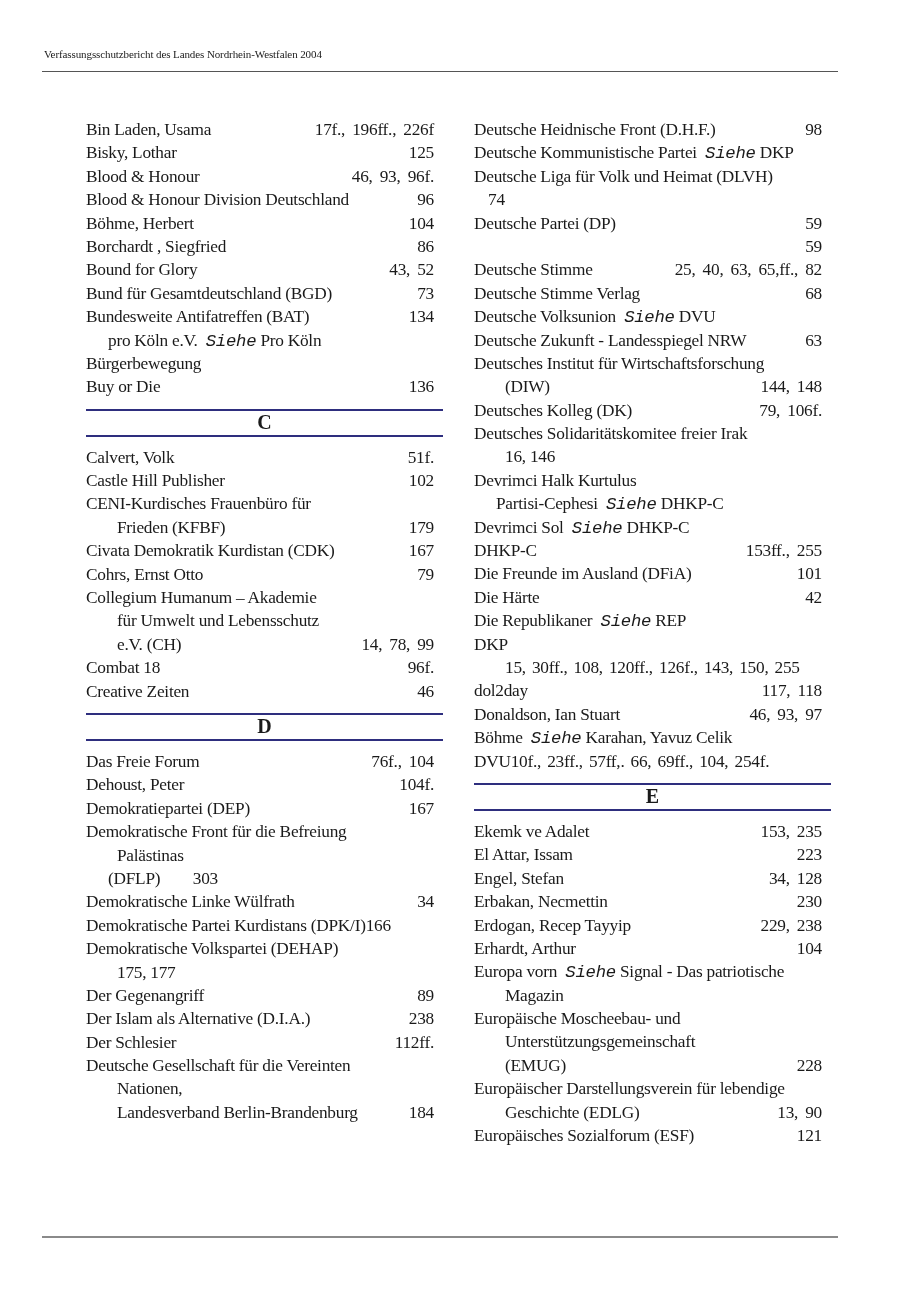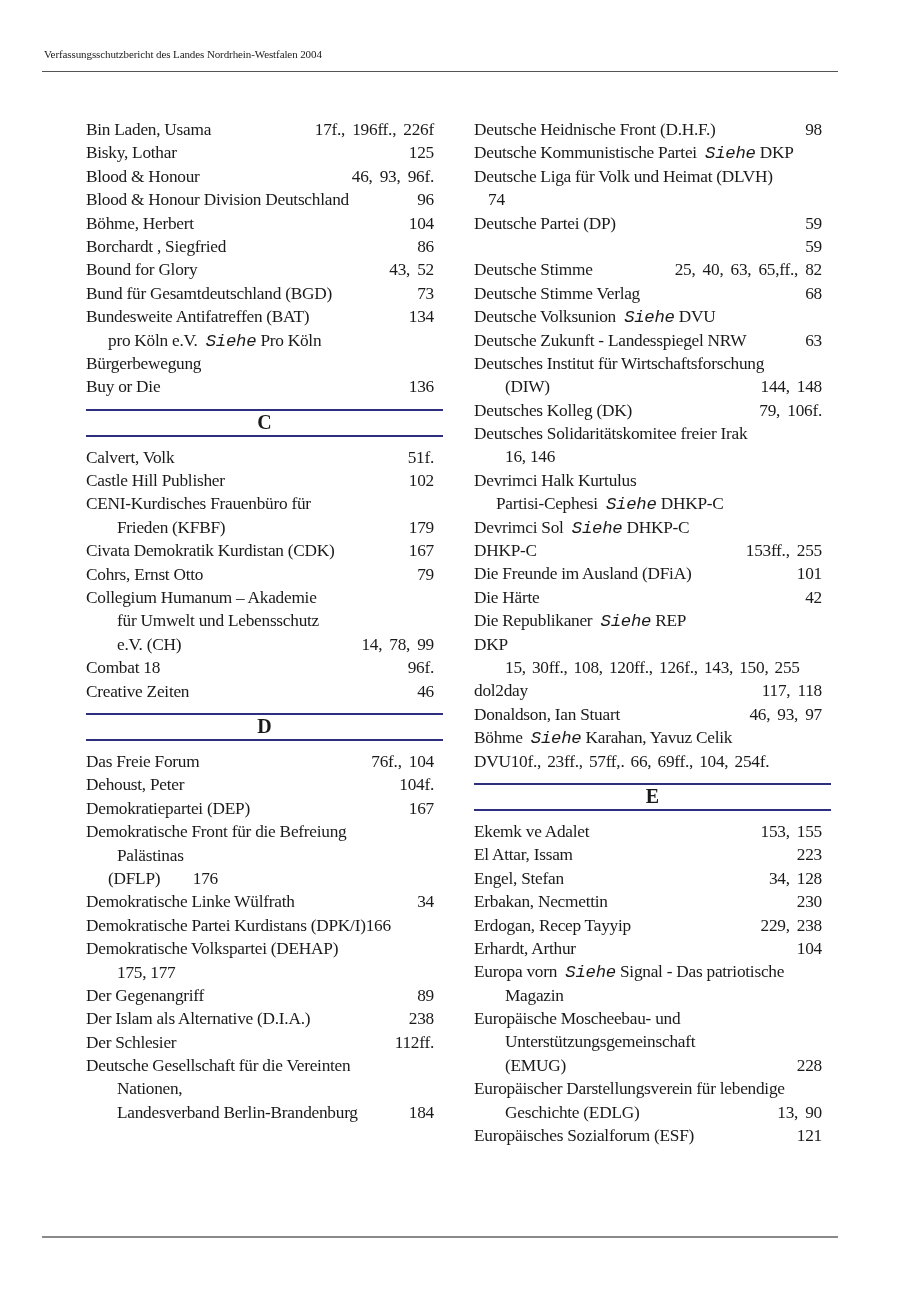--- a/index.html
+++ b/index.html
@@ -146,21 +146,21 @@
       <span class="term">Demokratiepartei (DEP)</span>
       <span class="pages">167</span>
     </div>
   <div class="entry">
       <span class="term">Demokratische Front für die Befreiung</span>
     </div>
   <div class="entry indent2">
       <span class="term">Palästinas</span>
     </div>
   <div class="entry indent1">
-      <span class="term" style="white-space:pre">(DFLP)        176</span>
+      <span class="term" style="white-space:pre">(DFLP)        303</span>
     </div>
   <div class="entry">
       <span class="term">Demokratische Linke Wülfrath</span>
       <span class="pages">34</span>
     </div>
   <div class="entry">
       <span class="term">Demokratische Partei Kurdistans (DPK/I)166</span>
     </div>
   <div class="entry">
       <span class="term">Demokratische Volkspartei (DEHAP)</span>
@@ -291,21 +291,21 @@
     </div>
 
   <div class="letter-block">
     <div class="rule-top"></div>
     <div class="letter">E</div>
     <div class="rule-bottom"></div>
   </div>
 
   <div class="entry">
       <span class="term">Ekemk ve Adalet</span>
-      <span class="pages">153,  155</span>
+      <span class="pages">153,  235</span>
     </div>
   <div class="entry">
       <span class="term">El Attar, Issam</span>
       <span class="pages">223</span>
     </div>
   <div class="entry">
       <span class="term">Engel, Stefan</span>
       <span class="pages">34,  128</span>
     </div>
   <div class="entry">

